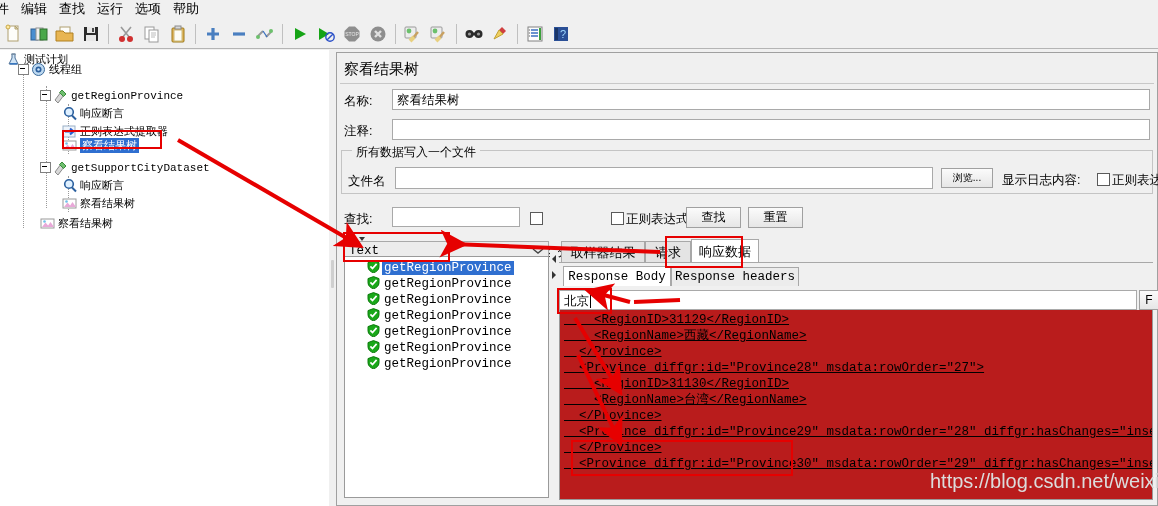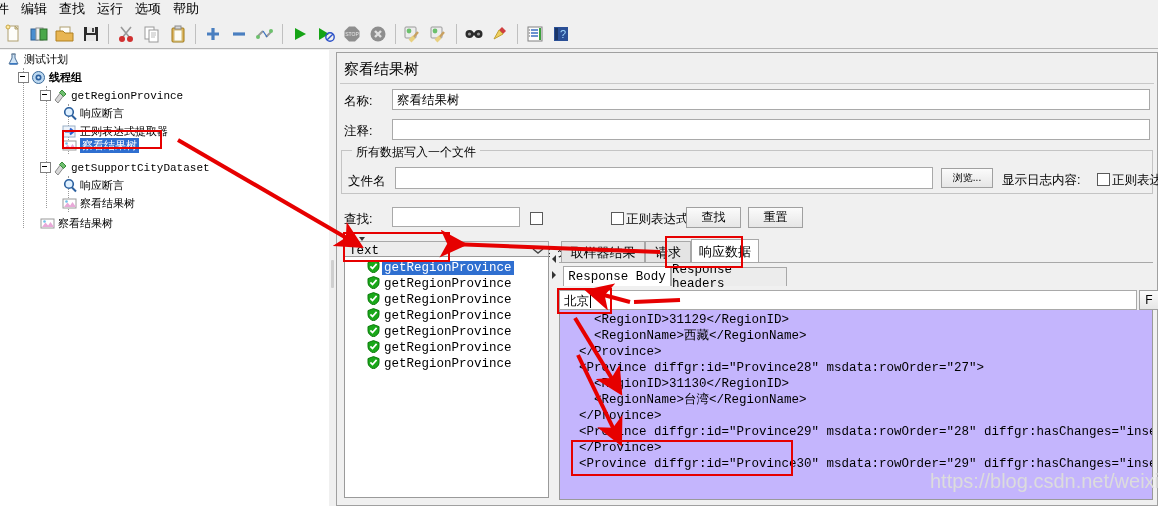--- a/index.html
+++ b/index.html
@@ -99,22 +99,22 @@
     background:#ffffff;border:1px solid #9a9a9a;overflow:hidden;box-sizing:border-box;
   }
   .rrow{height:16px;display:flex;align-items:center;white-space:nowrap;
         font-family:"Liberation Mono","DejaVu Sans Mono",monospace;font-size:12.5px;}
   .rrow .rtxt{margin-left:2px;padding:0 2px;}
   .rrow.selected .rtxt{background:#2f6fd0;color:#fff;}
 
   
   #respbody{
     position:absolute;left:559px;top:310px;width:594px;height:190px;
-    background:#c4b5fd;border:1px solid #9a9a9a;border-top:none;
-    overflow:hidden;box-sizing:border-box;padding:2px 0 0 4px;
+    background:#b91c1c;border:1px solid #9a9a9a;border-top:none;
+    overflow:hidden;box-sizing:border-box;padding:2px 0 0 4px;text-decoration:underline;
   }
   .xline{
     font-family:"Liberation Mono","DejaVu Sans Mono",monospace;
     font-size:12.5px;line-height:16px;white-space:pre;
   }
   .hl-green{background:#00e000;}
 
   
   .redbox{position:absolute;border:2px solid #e60000;box-sizing:border-box;pointer-events:none;}
   .arrowsvg{position:absolute;left:0;top:0;width:1158px;height:506px;pointer-events:none;}
@@ -295,21 +295,21 @@
     <span class="ic">
       <svg width="15" height="15" viewBox="0 0 15 15">
           <path d="M6 2 h3 v4 l3 6 h-9 l3 -6 Z" fill="#cfe3f5" stroke="#4a6e96"></path>
           <rect x="5.2" y="1.5" width="4.6" height="1.4" fill="#7a8fa6"></rect>
           <path d="M4 11 h7 v1.6 h-7 Z" fill="#3a78c0"></path>
         </svg>
     </span>
     <span class="tlabel">测试计划</span>
   </div>
 
-  <div class="tnode" style="left:18px;top:20px;font-weight:bold;">
+  <div class="tnode" style="left:18px;top:12px;">
     <span class="expander"></span>
     <span class="ic">
       <svg width="15" height="15" viewBox="0 0 15 15">
           <circle cx="7.5" cy="7.5" r="6" fill="#bcd8f0" stroke="#3a6a9a"></circle>
           <circle cx="7.5" cy="7.5" r="3" fill="#2a5f9e"></circle>
           <circle cx="7.5" cy="7.5" r="1.3" fill="#cfe6fa"></circle>
         </svg>
     </span>
     <span class="tlabel">线程组</span>
   </div>
@@ -531,21 +531,21 @@
       <path d="M2 30 L6 34 L2 38 Z" fill="#333"></path>
     </svg>
 </div>
 
 <div class="tab" style="left:561px;top:241px;width:84px;height:22px;">取样器结果</div>
 <div class="tab" style="left:645px;top:241px;width:46px;height:22px;">请求</div>
 <div class="tab active" style="left:691px;top:239px;width:68px;height:24px;">响应数据</div>
 <div style="position:absolute;left:559px;top:262px;width:594px;height:1px;background:#a8a8a8;"></div>
 
 <div class="subtab active" style="left:563px;top:266px;width:108px;height:20px;">Response Body</div>
-<div class="subtab" style="left:671px;top:267px;width:116px;height:19px;">Response headers</div>
+<div class="subtab" style="left:671px;top:267px;width:128px;height:19px;">Response headers</div>
 
 <div class="jfield" style="position:absolute;left:559px;top:290px;width:578px;height:20px;font-size:12.5px;">
   <span>北京</span><span style="border-left:1px solid #000;margin-left:1px;">&nbsp;</span>
 </div>
 <div class="jbtn" style="position:absolute;left:1139px;top:290px;width:19px;height:20px;border-right:none;">F</div>
 
 <div id="respbody">
   <div class="xline"><span>    &lt;RegionID&gt;31129&lt;/RegionID&gt;</span></div>
   <div class="xline"><span>    &lt;RegionName&gt;西藏&lt;/RegionName&gt;</span></div>
   <div class="xline"><span>  &lt;/Province&gt;</span></div>

